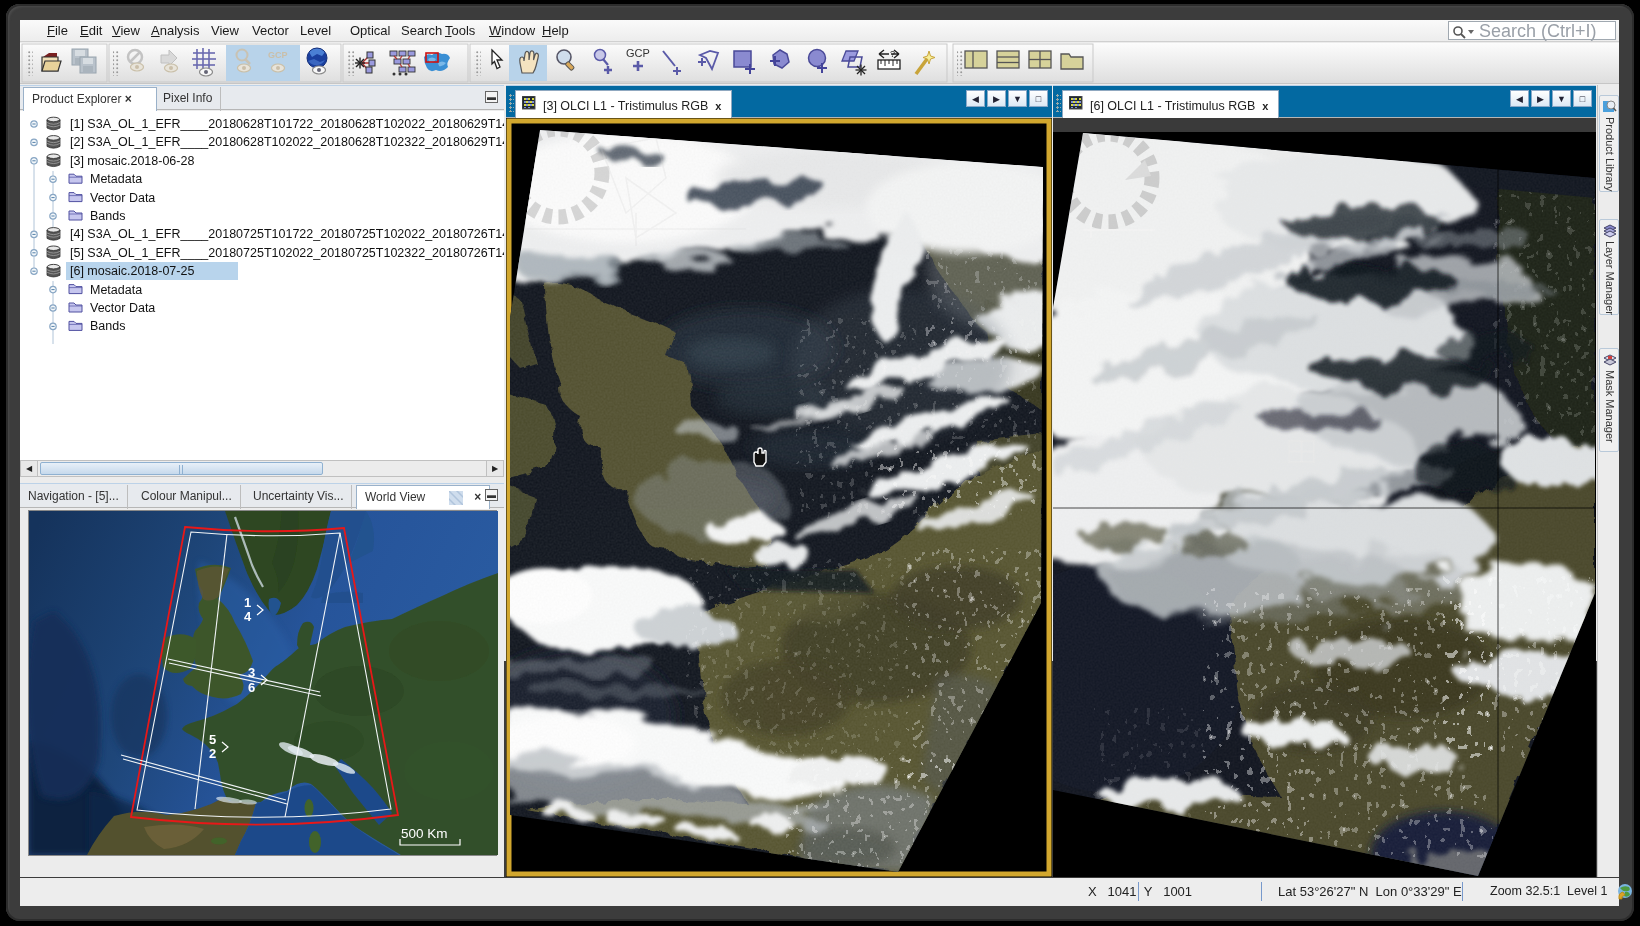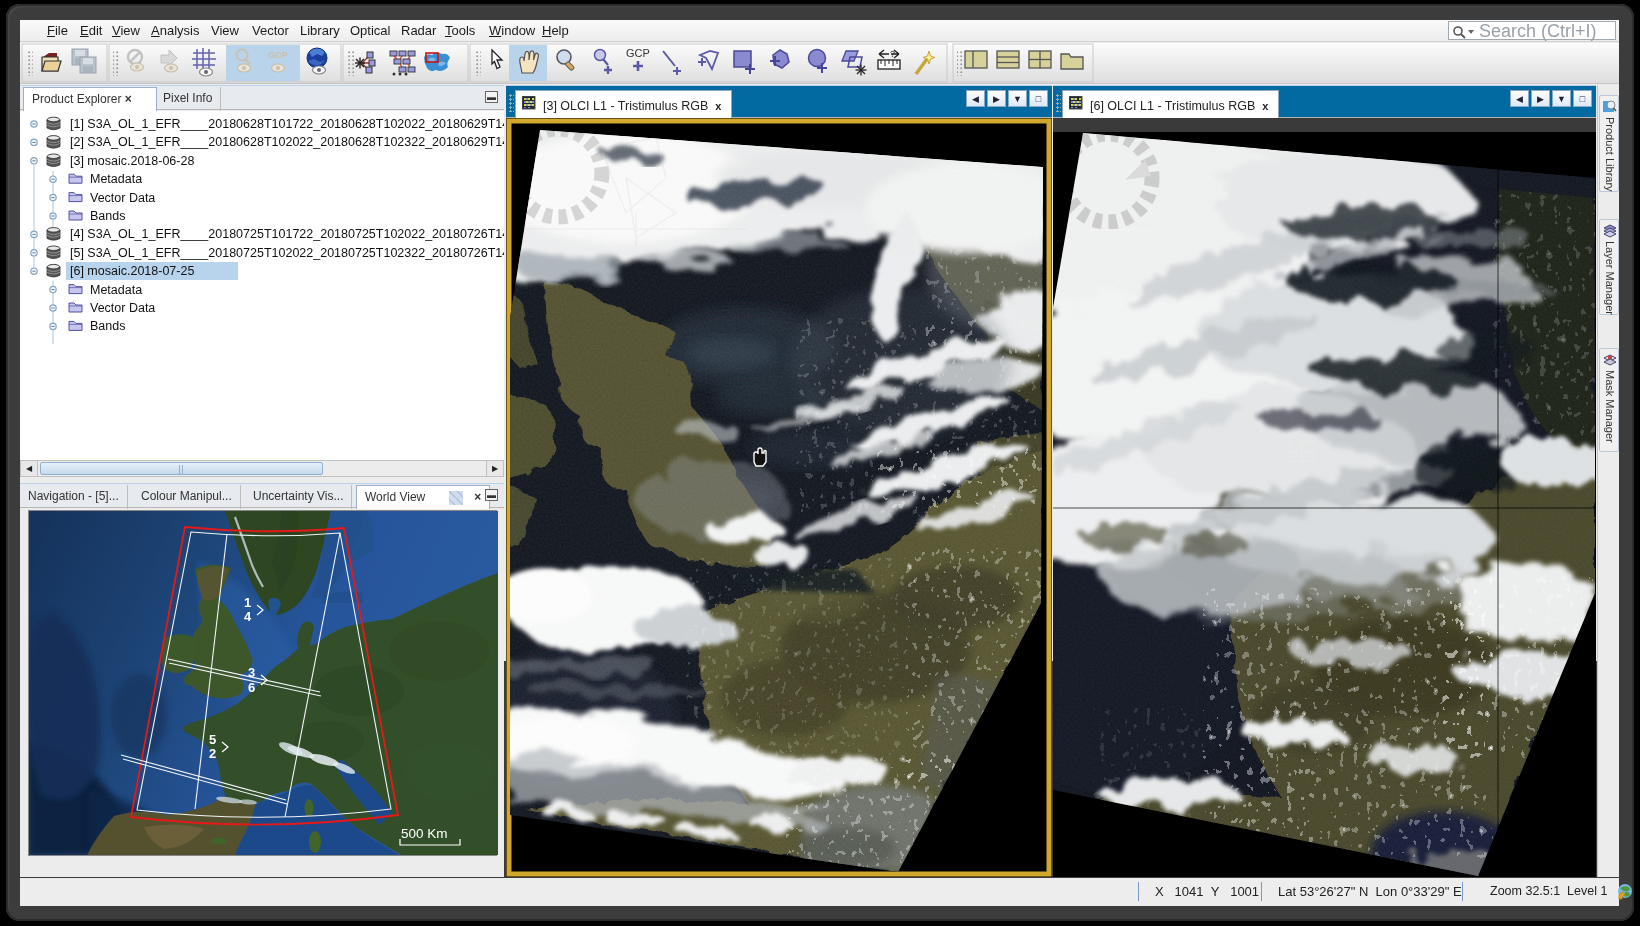--- a/index.html
+++ b/index.html
@@ -50,23 +50,23 @@
 <body>
 <div id="frame"></div>
 <div id="app">
   <div id="menubar">
     <span class="mi" style="left:27px"><u>F</u>ile</span>
     <span class="mi" style="left:60px"><u>E</u>dit</span>
     <span class="mi" style="left:92px"><u>V</u>iew</span>
     <span class="mi" style="left:131px"><u>A</u>nalysis</span>
     <span class="mi" style="left:191px">View</span>
     <span class="mi" style="left:232px">Vector</span>
-    <span class="mi" style="left:280px">Library</span>
+    <span class="mi" style="left:280px">Level</span>
     <span class="mi" style="left:330px">Optical</span>
-    <span class="mi" style="left:381px">Radar</span>
+    <span class="mi" style="left:381px">Search</span>
     <span class="mi" style="left:425px"><u>T</u>ools</span>
     <span class="mi" style="left:469px"><u>W</u>indow</span>
     <span class="mi" style="left:522px"><u>H</u>elp</span>
     <div id="search">
         <svg class="mag" width="24" height="14">
           <circle cx="6" cy="6" r="4" fill="none" stroke="#555" stroke-width="1.6"></circle>
           <line x1="9" y1="9" x2="13" y2="13" stroke="#555" stroke-width="1.8"></line>
           <path d="M16 5 L22 5 L19 9 Z" fill="#666"></path>
         </svg>
         <span class="stxt">Search (Ctrl+I)</span>
@@ -833,21 +833,21 @@
             <path d="M2 6 L8 3 L14 6 L8 9 Z" fill="#e0e0e8" stroke="#446"></path>
             <path d="M2 10 L8 7 L14 10 L8 13 Z" fill="#c8c8d8" stroke="#446"></path>
             <rect x="6" y="4" width="4" height="3" fill="#d04040"></rect>
           </svg>
           <span class="vtxt">Mask Manager</span>
         </div>
     </div>
   </div>
   <div id="statusbar">
     <div class="sbsep" style="left:1118px"></div>
-    <span class="sbitem" style="left:1135px">X&nbsp;&nbsp;&nbsp;1041&nbsp;&nbsp;Y&nbsp;&nbsp;&nbsp;1001</span>
+    <span class="sbitem" style="left:1068px">X&nbsp;&nbsp;&nbsp;1041&nbsp;&nbsp;Y&nbsp;&nbsp;&nbsp;1001</span>
     <div class="sbsep" style="left:1241px"></div>
     <span class="sbitem" style="left:1258px">Lat 53°26'27" N&nbsp;&nbsp;Lon 0°33'29" E</span>
     <div class="sbsep" style="left:1442px"></div>
     <span class="sbitem" style="left:1470px;font-size:12.5px">Zoom 32.5:1&nbsp;&nbsp;Level 1</span>
     <svg style="position:absolute;left:1596px;top:5px" width="18" height="18">
         <circle cx="9" cy="8" r="7" fill="#7ab4e0"></circle>
         <path d="M4 5 Q8 2 13 4 Q15 7 12 8 Q8 9 6 7 Z" fill="#4e9a40"></path>
         <path d="M9 9 Q13 8 14 12 Q11 15 8 13 Z" fill="#4e9a40"></path>
         <path d="M3 16 Q2 10 7 9 L9 12 Q5 13 6 16 Z" fill="#d9a32a" stroke="#b8860b" stroke-width="0.8"></path>
       </svg>

